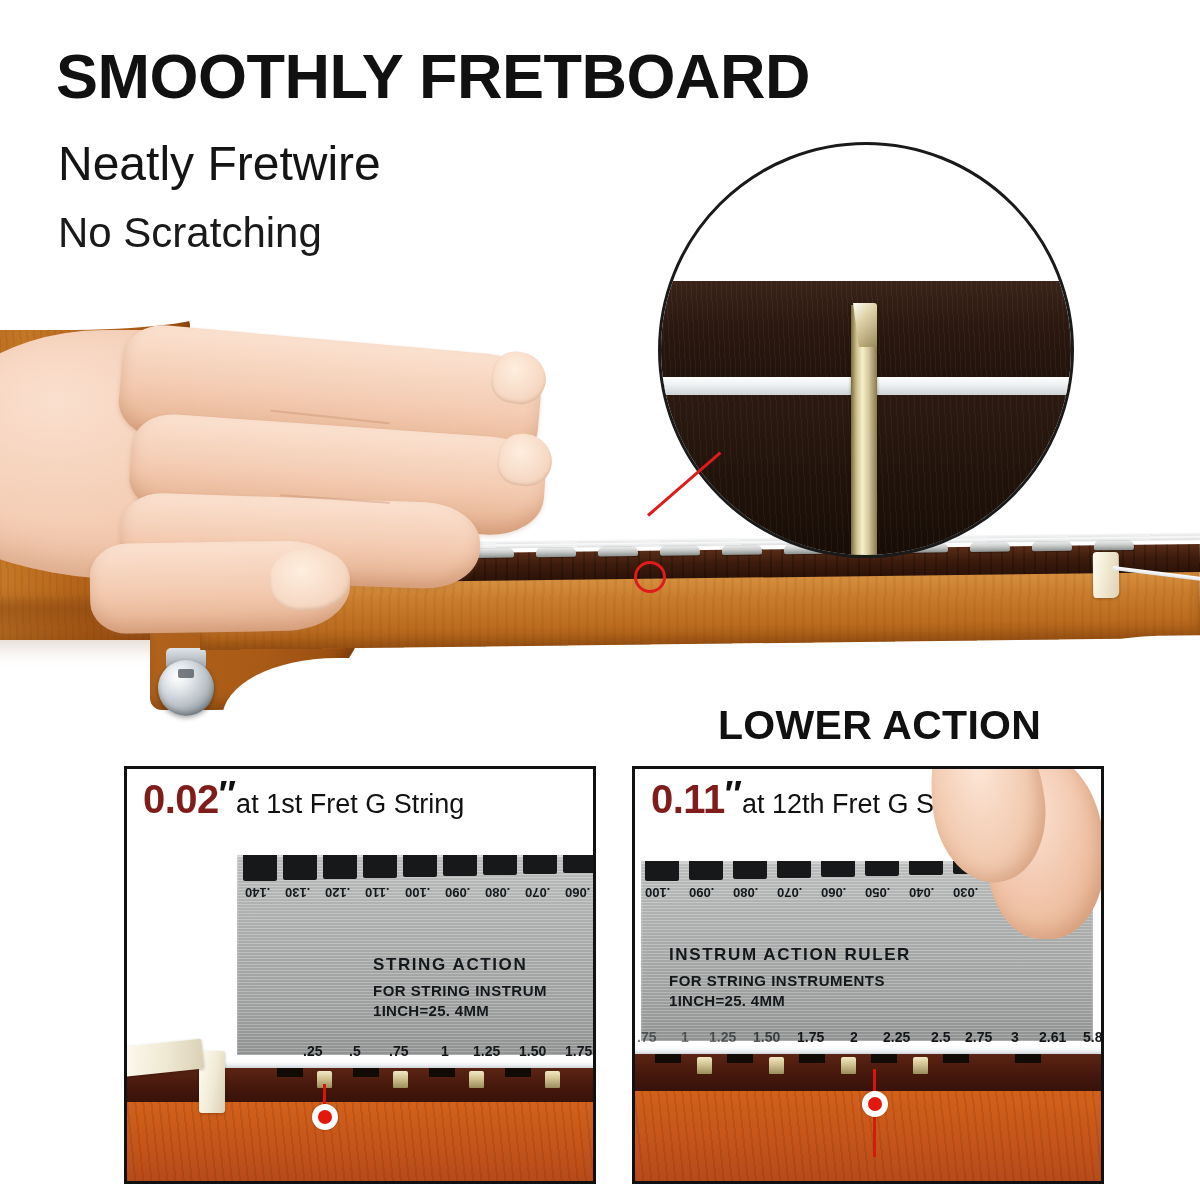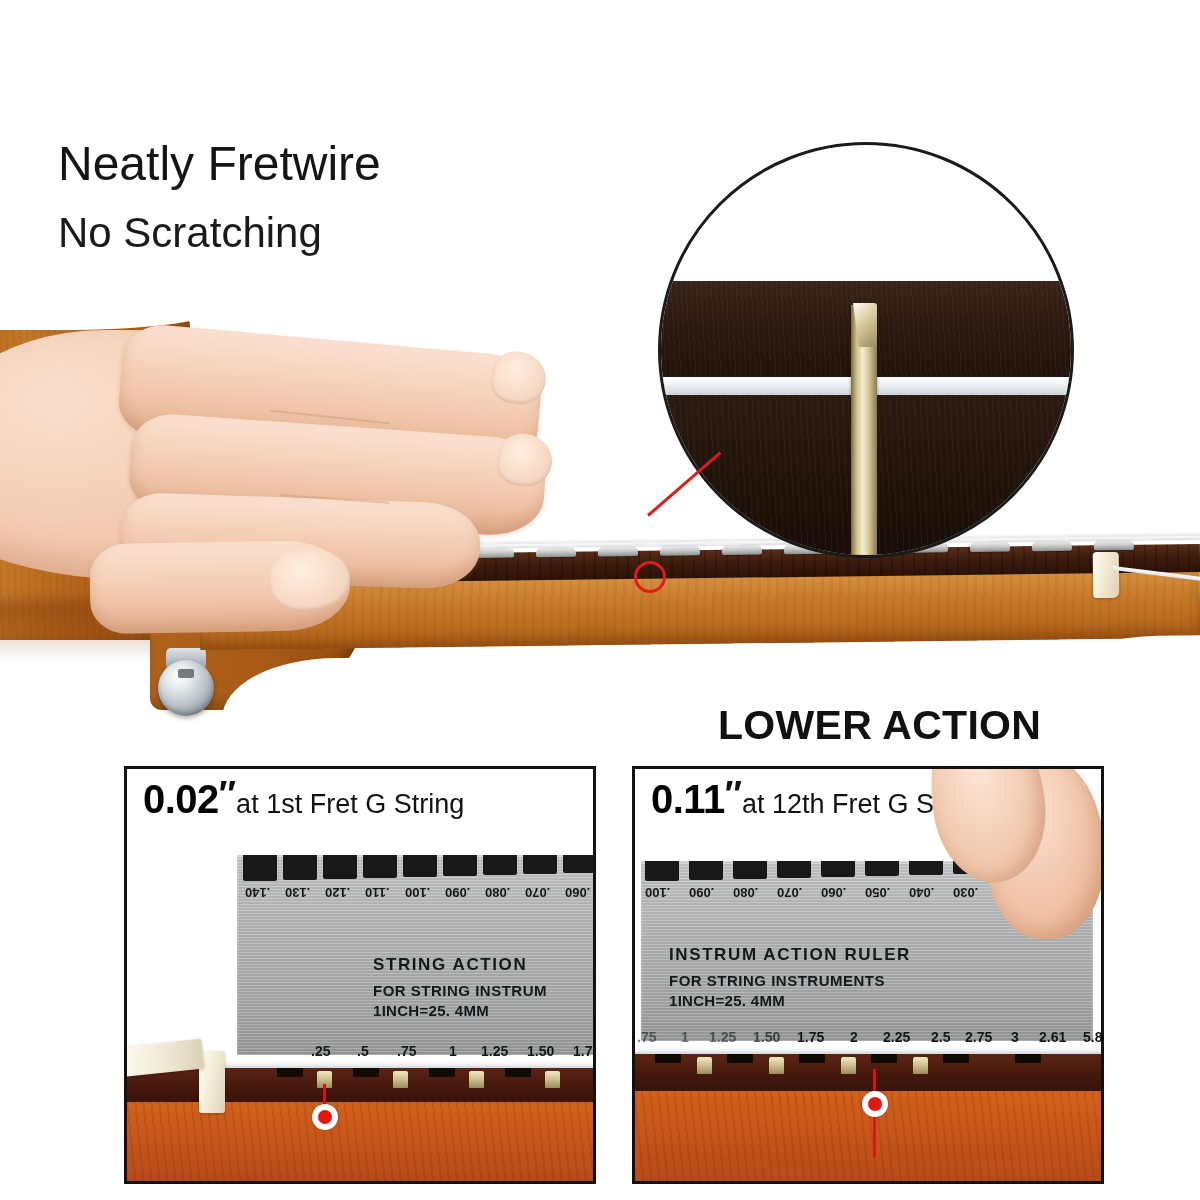--- a/index.html
+++ b/index.html
@@ -221,21 +221,21 @@
     border: 3px solid #111; background: #fff; overflow: hidden;
   }
   .panel-left  { left: 124px; }
   .panel-right { left: 632px; }
 
   .panel-caption {
     position: absolute; left: 16px; top: 8px; white-space: nowrap;
     line-height: 1;
   }
   .cap-value {
-    font-size: 40px; font-weight: bold; color: #000000; letter-spacing: -0.5px;
+    font-size: 40px; font-weight: bold; color: #7f1d1d; letter-spacing: -0.5px;
     vertical-align: baseline;
   }
   .cap-quote { font-size: 36px; font-weight: bold; color: #111; vertical-align: super; }
   .cap-rest  { font-size: 27px; font-weight: 400; color: #111; }
 
   
   .ruler {
     position: absolute;
     background:
       repeating-linear-gradient(0deg, rgba(255,255,255,.18) 0 1px, rgba(0,0,0,.05) 1px 3px),
@@ -312,20 +312,21 @@
     background: radial-gradient(ellipse at 45% 35%, #fde6d7 0%, #f2cbb1 55%, #e0ab88 100%);
     border-radius: 48% 48% 50% 50% / 58% 58% 42% 42%;
     box-shadow: inset -5px -7px 14px rgba(180,115,80,.28);
   }
 </style>
 </head>
 <body>
 
 <div id="stage">
 
+  <div class="headline">SMOOTHLY FRETBOARD</div>
   <div class="subhead">Neatly Fretwire</div>
   <div class="subhead2">No Scratching</div>
   <div class="lower-action">LOWER ACTION</div>
 
   <div>
 
     <div class="guitar-body"></div>
     <div class="body-top-curve"></div>
     <div class="body-bottom-curve"></div>
     <div class="guitar-body-shadow"></div>
@@ -415,21 +416,21 @@
         <span class="tick-label" style="left:248px;top:2px">.080</span>
         <span class="tick-label" style="left:288px;top:2px">.070</span>
         <span class="tick-label" style="left:328px;top:2px">.060</span>
       </div>
 
       <div class="ruler-brand brand-1" style="left:136px;top:100px">STRING ACTION</div>
       <div class="ruler-brand brand-2" style="left:136px;top:128px">FOR STRING INSTRUM</div>
       <div class="ruler-brand brand-3" style="left:136px;top:148px">1INCH=25. 4MM</div>
     </div>
 
-    <div class="mm-strip" style="left:104px;top:272px;width:380px">
+    <div class="mm-strip" style="left:96px;top:272px;width:380px">
       <span class="mm-label" style="left:80px;top:2px">.25</span>
       <span class="mm-label" style="left:126px;top:2px">.5</span>
       <span class="mm-label" style="left:166px;top:2px">.75</span>
       <span class="mm-label" style="left:218px;top:2px">1</span>
       <span class="mm-label" style="left:250px;top:2px">1.25</span>
       <span class="mm-label" style="left:296px;top:2px">1.50</span>
       <span class="mm-label" style="left:342px;top:2px">1.75</span>
     </div>
 
     <div class="string-white" style="left:0px;top:292px;width:472px"></div>

